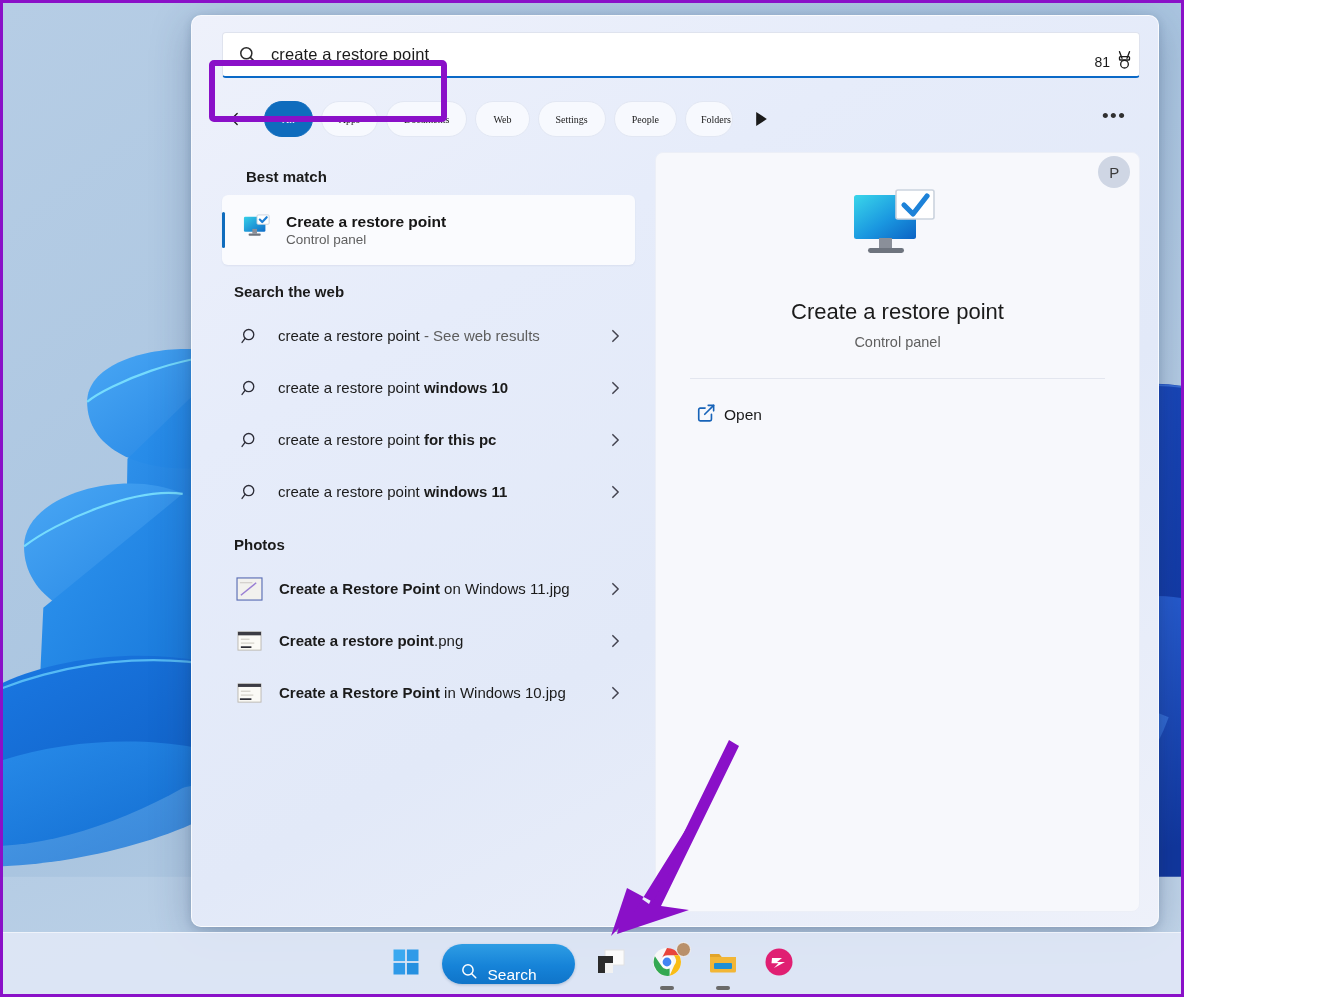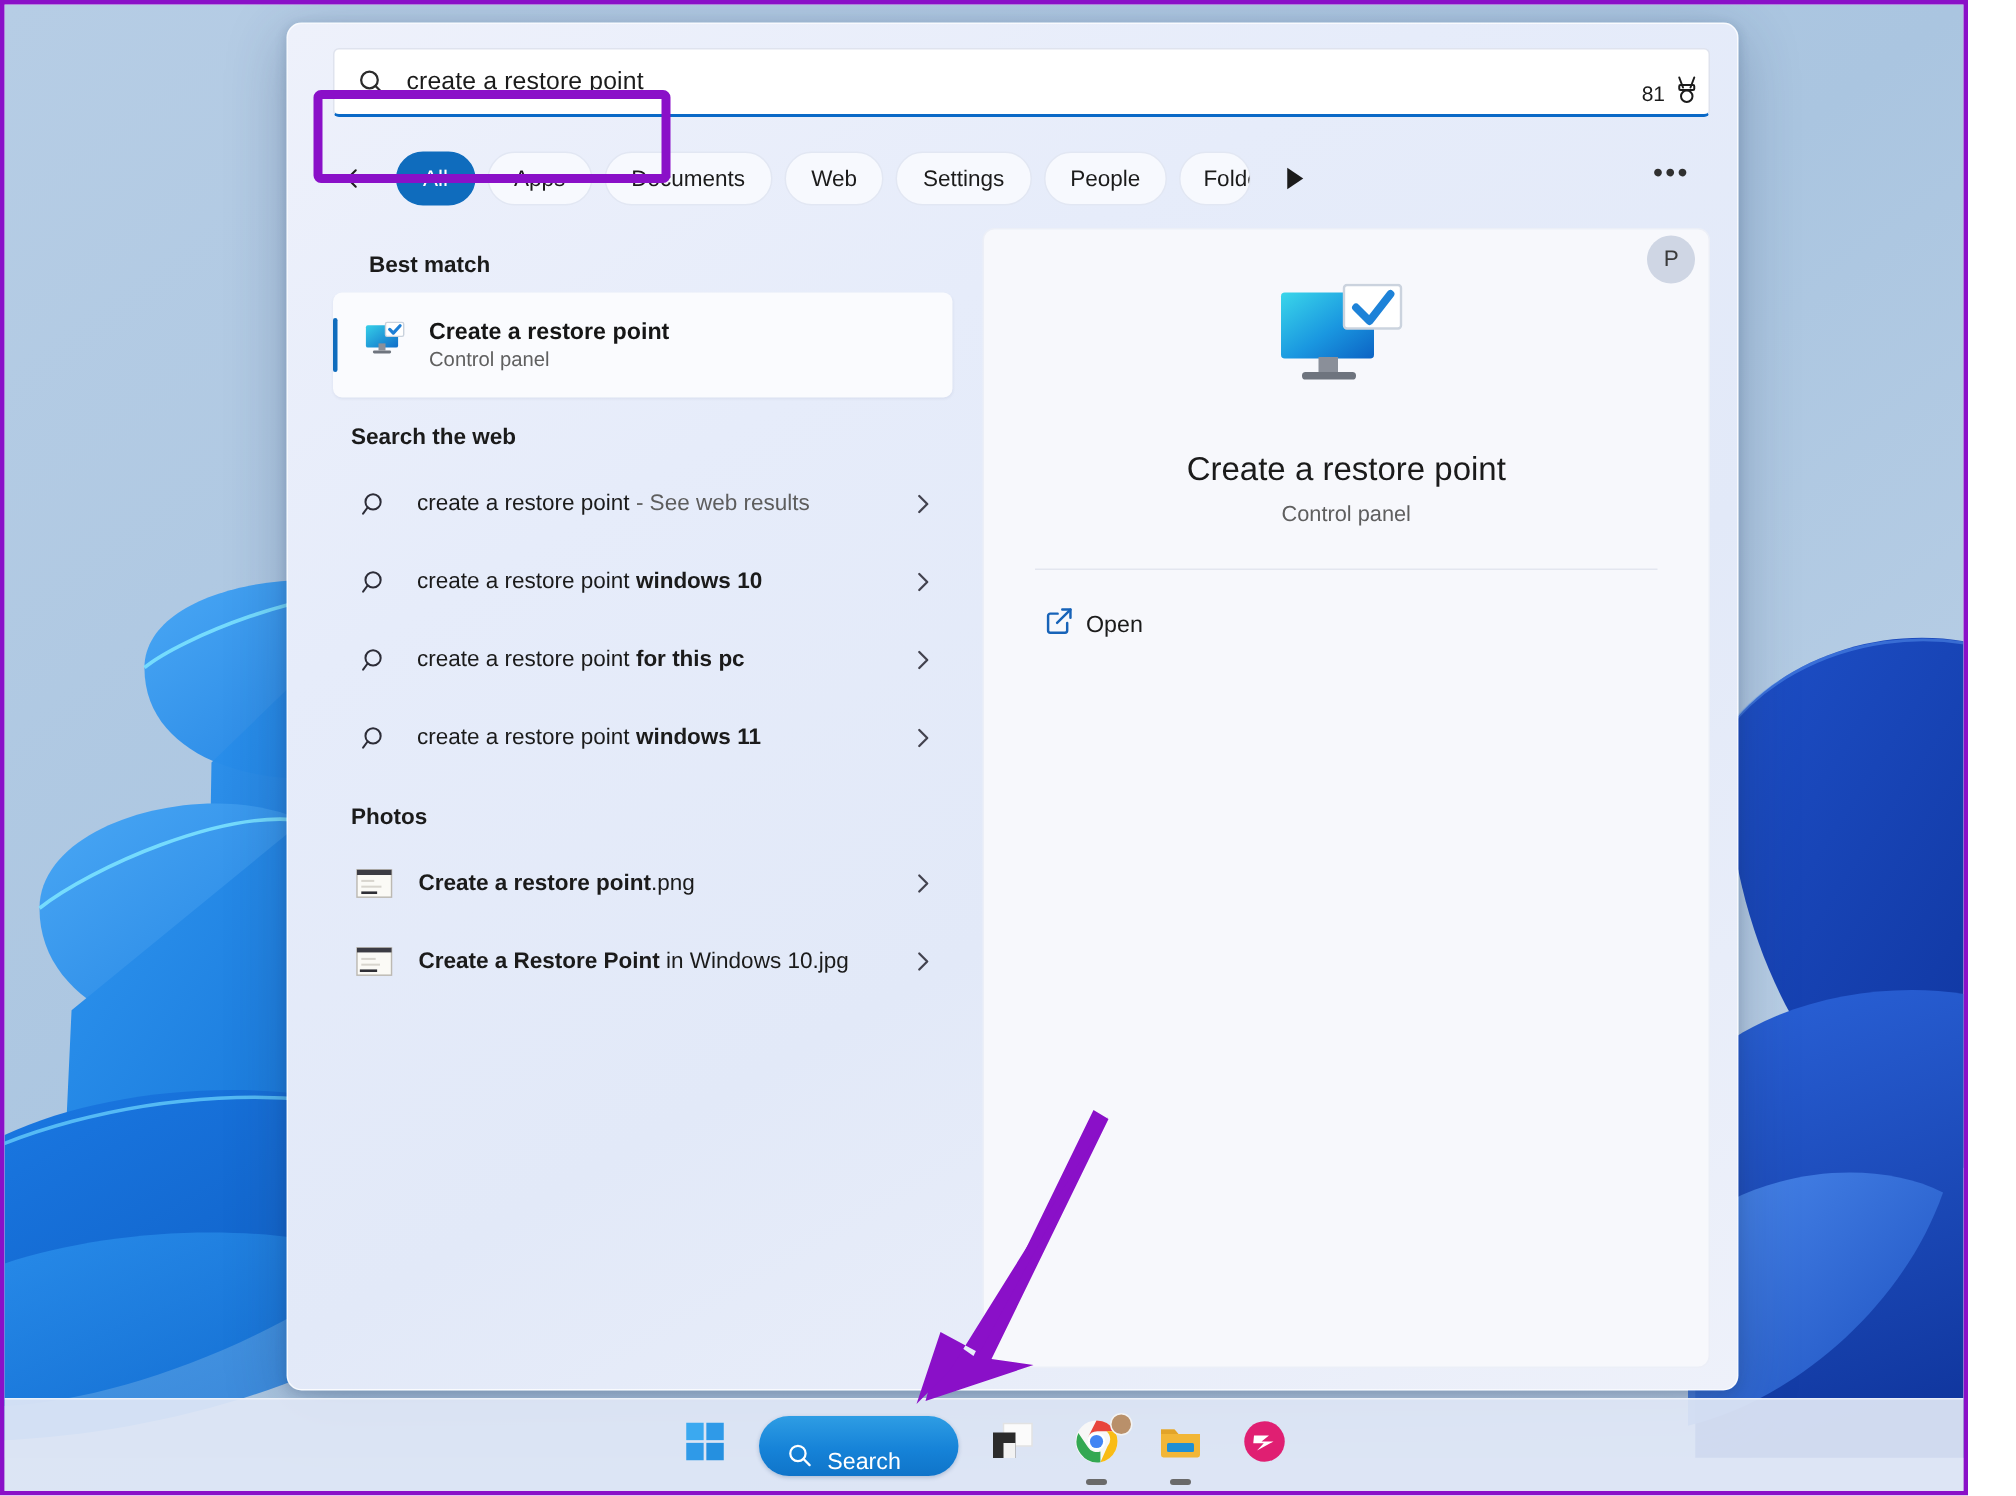--- a/index.html
+++ b/index.html
@@ -7,21 +7,21 @@
   html, body {
     width: 1344px;
     height: 997px;
     overflow: hidden;
     font-family: "Liberation Sans", sans-serif;
   }
 
   
   #desktop {
     position: relative;
-    width: 1312px;
+    width: 1184px;
     height: 997px;
     background: linear-gradient(160deg, #b3cbe3 0%, #aac5e0 35%, #b9cfe6 70%, #c3d6ea 100%);
     border: 3px solid #8a10c8;
     overflow: hidden;
   }
 
   #wallpaper {
     position: absolute;
     inset: 0;
     pointer-events: none;
@@ -103,26 +103,27 @@
     cursor: pointer;
     border-radius: 4px;
   }
   .tab {
     height: 36px;
     padding: 0 17px;
     border-radius: 18px;
     background: #f7f9fe;
     border: 1px solid #e2e7f3;
     color: #1b1b1b;
-    font-size: 15px;
+    font-size: 10px;
     display: flex;
     align-items: center;
     cursor: pointer;
     white-space: nowrap;
     flex: 0 0 auto;
+    font-family: Liberation Serif, serif;
   }
   .tab.selected {
     background: #0f6cbd;
     border-color: #0f6cbd;
     color: #ffffff;
   }
   .tab.clipped {
     width: 48px;
     padding-left: 15px;
     padding-right: 0;
@@ -542,20 +543,35 @@
           <span class="row-label"><span>create a restore point </span><b>windows 11</b></span>
           <span class="row-chevron">
             <svg width="13" height="16" viewBox="0 0 14 18" fill="none" stroke="#43434f" stroke-width="1.7" stroke-linecap="round" stroke-linejoin="round">
                 <polyline points="4,3 10,9 4,15"></polyline>
               </svg>
           </span>
         </div>
 
         <div class="section-title">Photos</div>
 
+        <div class="result-row">
+          <span class="photo-thumb">
+            <svg width="27" height="24" viewBox="0 0 28 25">
+              <rect x="1" y="1" width="26" height="23" fill="#f2f1ee" stroke="#5b6fb5" stroke-width="1.2"></rect>
+              <line x1="5" y1="19" x2="21" y2="6" stroke="#9a7fd4" stroke-width="1.6"></line>
+              <line x1="4" y1="6" x2="17" y2="6" stroke="#c9c6c0" stroke-width="1"></line>
+            </svg>
+          </span>
+          <span class="row-label"><b>Create a Restore Point</b><span> on Windows 11.jpg</span></span>
+          <span class="row-chevron">
+            <svg width="13" height="16" viewBox="0 0 14 18" fill="none" stroke="#43434f" stroke-width="1.7" stroke-linecap="round" stroke-linejoin="round">
+                <polyline points="4,3 10,9 4,15"></polyline>
+              </svg>
+          </span>
+        </div>
 
         <div class="result-row">
           <span class="photo-thumb">
             <svg width="27" height="24" viewBox="0 0 28 25">
               <rect x="2" y="3" width="24" height="19" fill="#fbfaf6" stroke="#bcb9b2" stroke-width="1"></rect>
               <rect x="2" y="3" width="24" height="3.6" fill="#3c3c44"></rect>
               <rect x="5" y="10" width="9" height="1.4" fill="#d8d5ce"></rect>
               <rect x="5" y="14" width="14" height="1.4" fill="#d8d5ce"></rect>
               <rect x="5" y="18" width="11" height="1.8" fill="#2f2f36"></rect>
             </svg>

